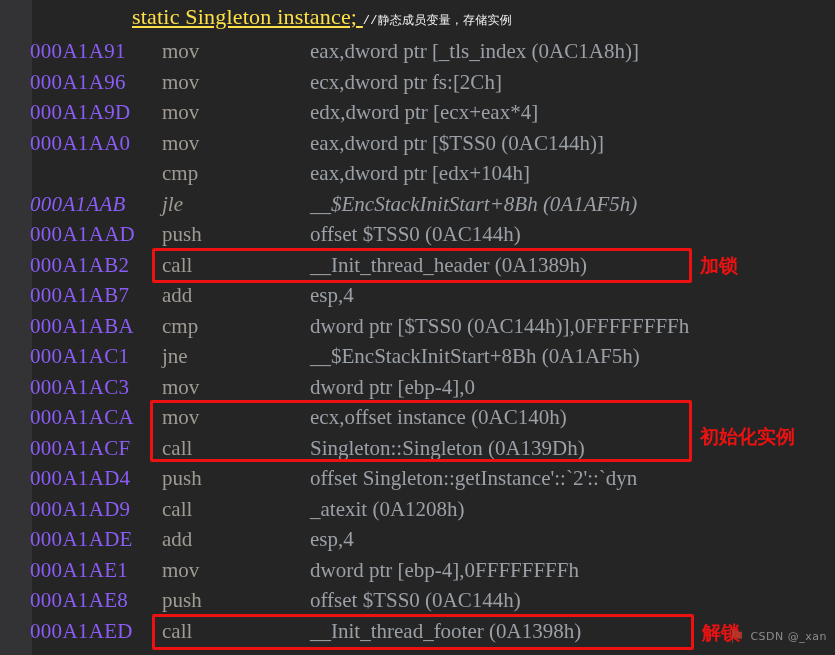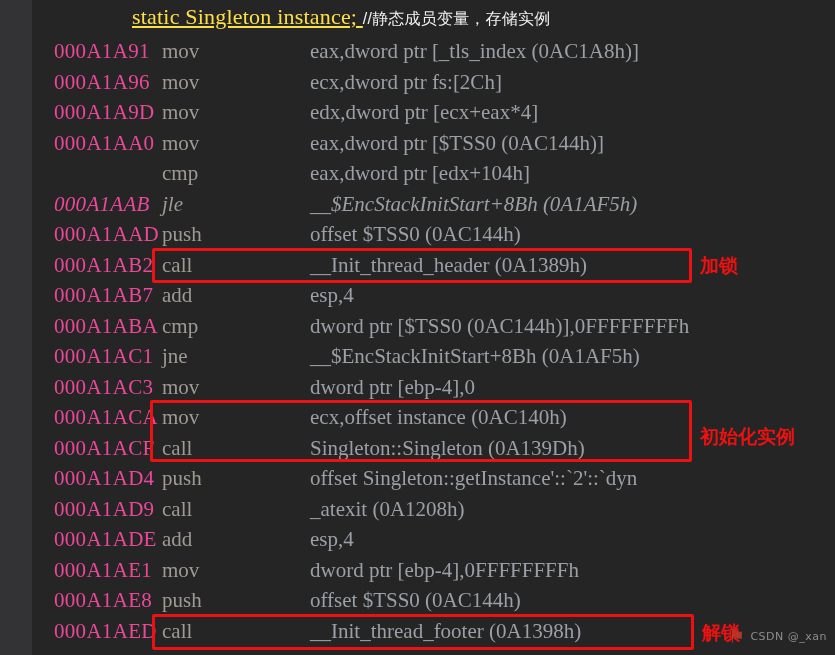--- a/index.html
+++ b/index.html
@@ -41,37 +41,37 @@
     height: 33px;
     line-height: 33px;
     white-space: nowrap;
     font-size: 22px;
     letter-spacing: 0.2px;
   }
   #source-line .indent { display: inline-block; width: 100px; }
   .src-code { color: #fde047; text-decoration: underline; }
   .src-comment { color: #f2f2f2; }
   .cjk {
-    font-family: Liberation Sans, sans-serif;
-    font-size: 16px;
+    font-family: Liberation Mono, monospace;
+    font-size: 12px;
   }
   
   .asm-line {
     position: absolute;
     left: 0;
     width: 835px;
     height: 30px;
     line-height: 30px;
     white-space: nowrap;
     font-size: 21px;
   }
   .asm-addr {
     position: absolute;
-    left: 54px;
-    color: #ec4899;
+    left: 30px;
+    color: #8b5cf6;
     letter-spacing: 0.3px;
   }
   .asm-mnem {
     position: absolute;
     left: 162px;
     color: #9f9a92;
   }
   .asm-ops {
     position: absolute;
     left: 310px;

